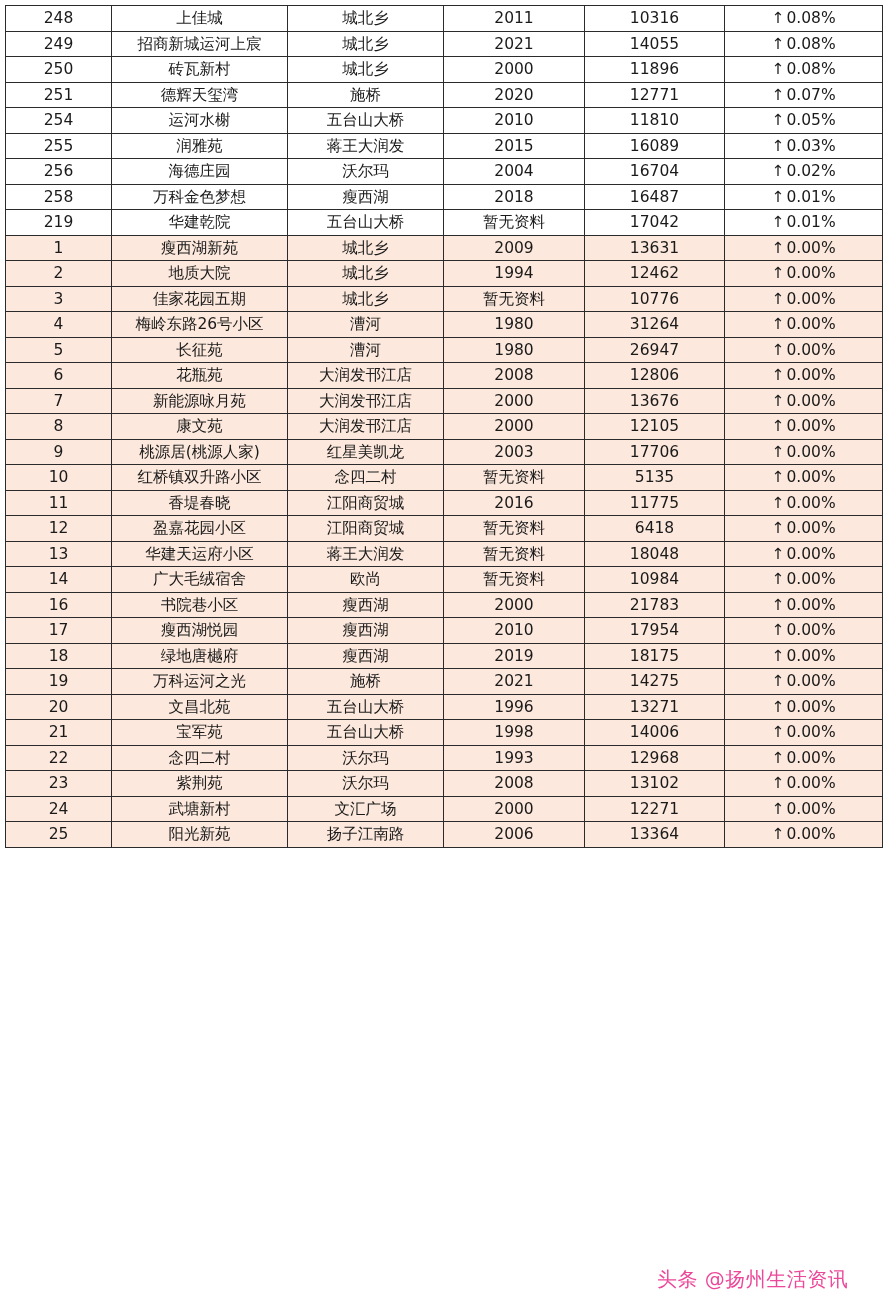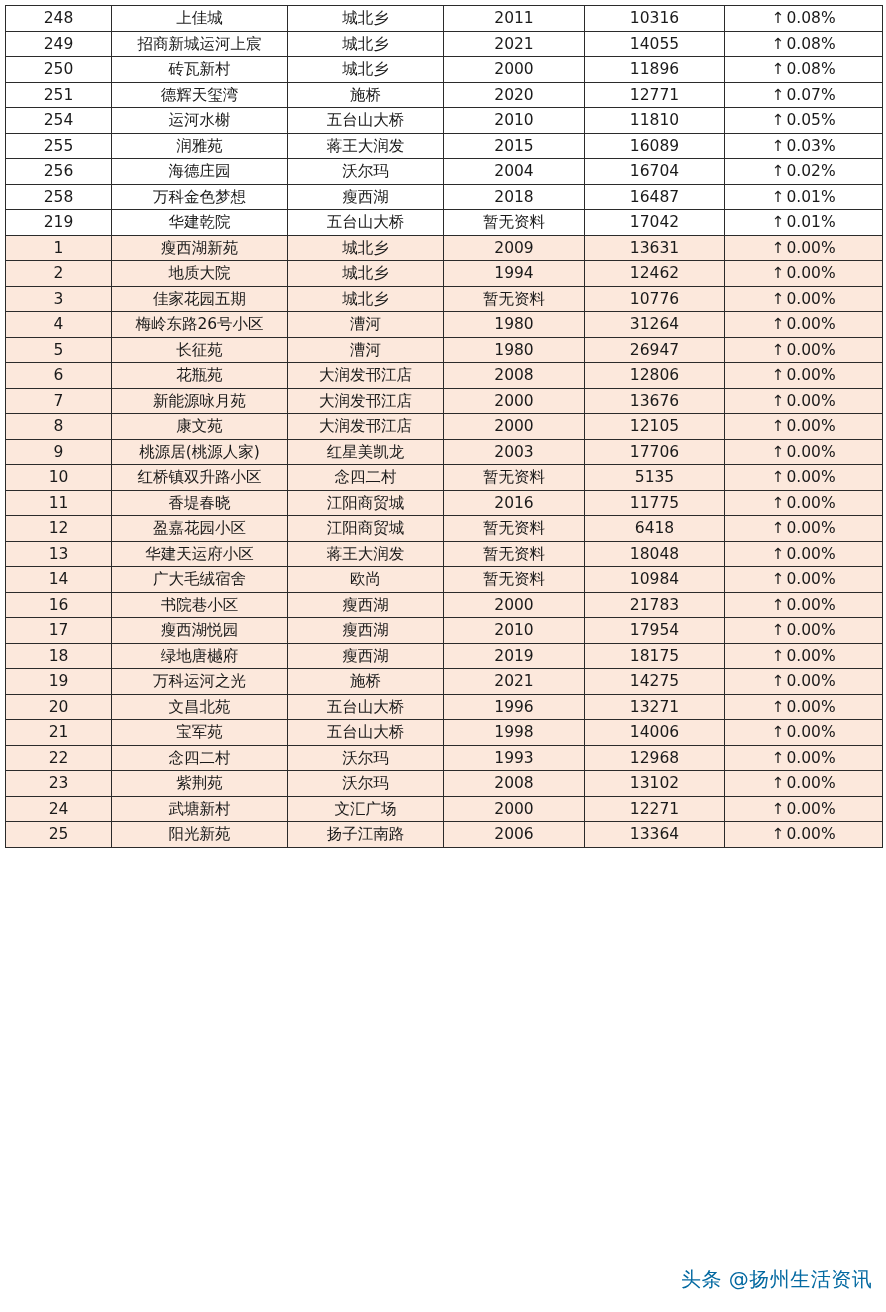--- a/index.html
+++ b/index.html
@@ -7,21 +7,21 @@
          font-family: "DejaVu Sans", "Liberation Sans", sans-serif; color: #1a1a1a; }
   table { position: absolute; left: 5px; top: 5px; width: 877px;
           border-collapse: collapse; table-layout: fixed; }
   td { border: 1.5px solid #2b2b2b; height: 24.5px; padding: 0;
        text-align: center; vertical-align: middle; font-size: 15.5px;
        line-height: 24px; white-space: nowrap; overflow: hidden; }
   tr.new td { background: #fce8dc; }
   tr.old td { background: #ffffff; }
   .arrow { display: inline-block; margin-right: 2px; }
   .watermark { position: absolute; left: 657px; top: 1266px; font-size: 20px;
-               color: #0369a1; letter-spacing: 0.5px; margin-left: 24px; }
+               color: #ec4899; letter-spacing: 0.5px; }
 </style>
 </head>
 <body>
 
 <table>
   <colgroup>
     <col style="width:106px">
     <col style="width:176px">
     <col style="width:156px">
     <col style="width:141px">

